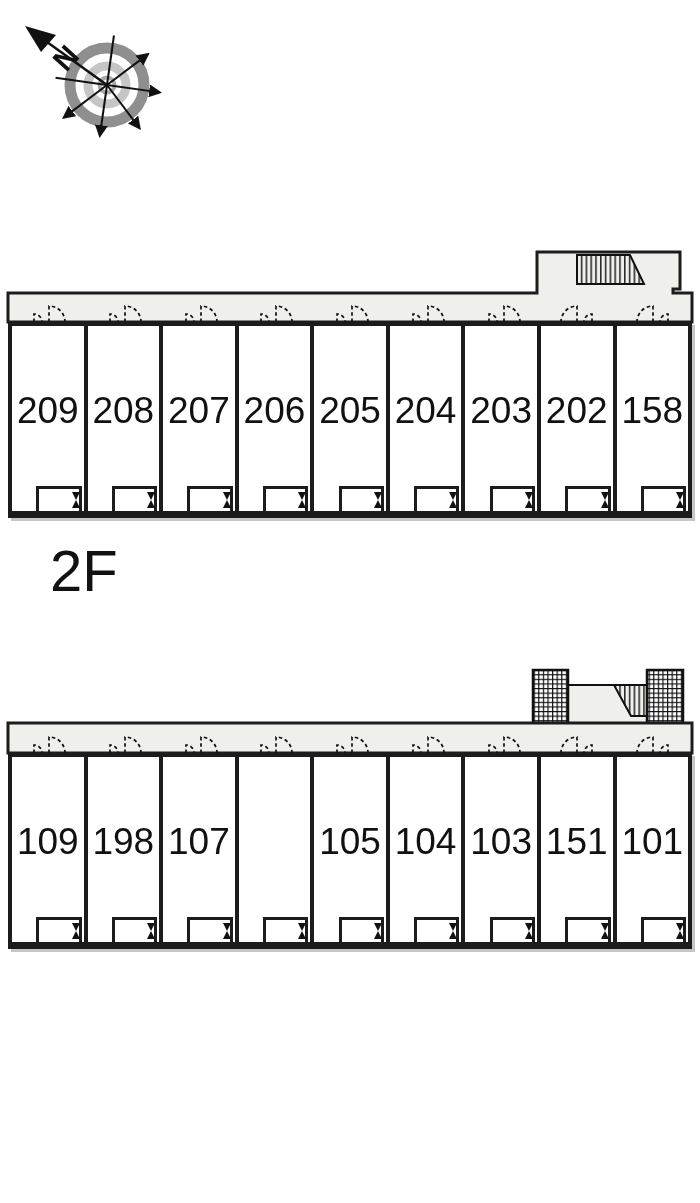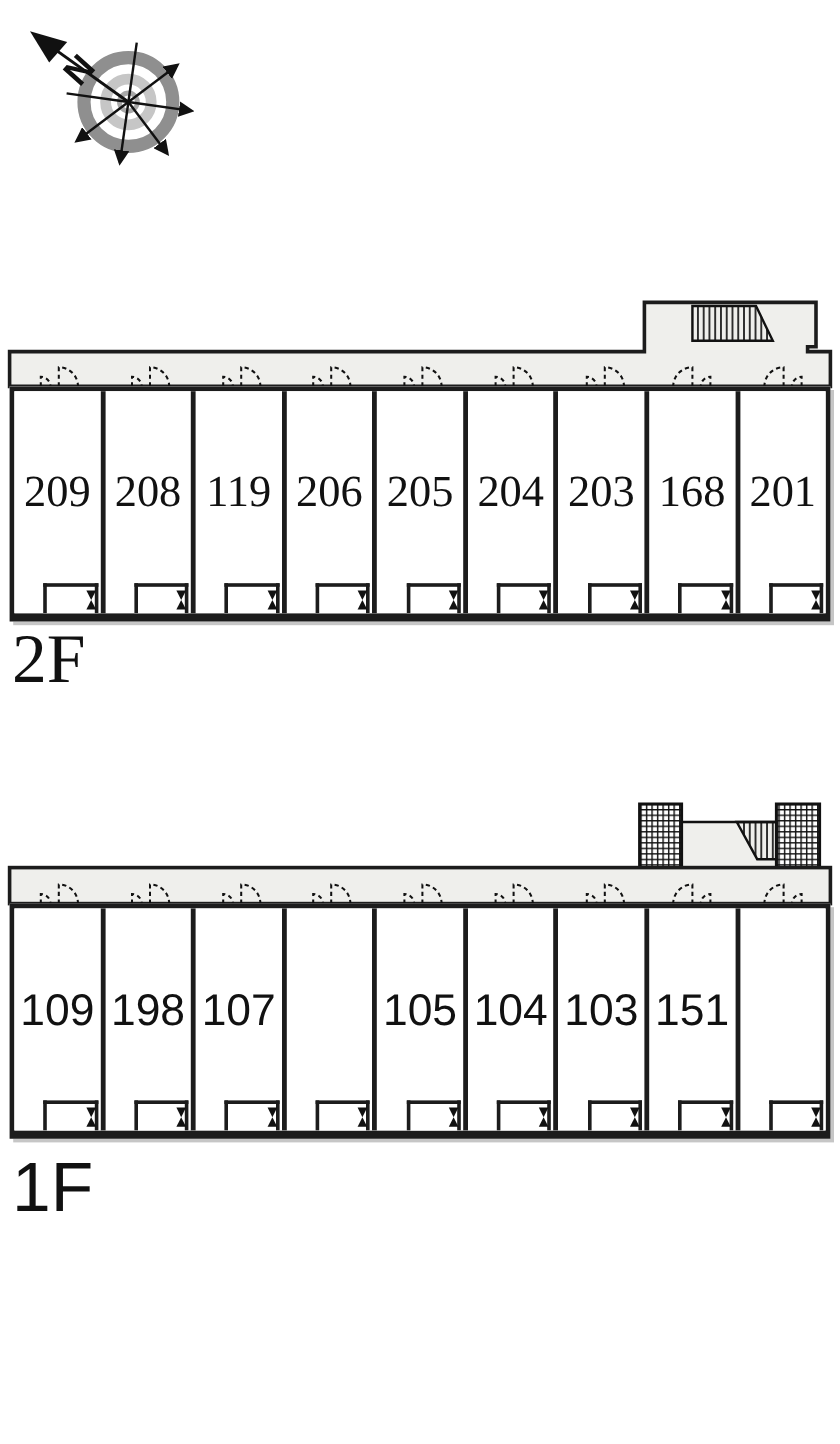--- a/index.html
+++ b/index.html
@@ -1,21 +1,21 @@
 <!DOCTYPE html>
 <html><head>
 <meta charset="utf-8">
 <style>
   html,body{margin:0;padding:0;}
   body{
     width:700px;height:1203px;position:relative;background:#ffffff;
     font-family:"Liberation Sans",sans-serif;overflow:hidden;
   }
   .floor{position:absolute;left:0;width:700px;}
-  #floor-2f{top:248px;height:380px;font-family:Liberation Serif, serif;}
+  #floor-2f{top:248px;height:380px;}
   #floor-1f{top:665px;height:390px;padding-left:30px;}
   .plan-svg{position:absolute;top:0;left:0;display:block;}
 
   
   .units{
     position:absolute;left:8px;width:684px;height:196px;background:#ffffff;
     border:4px solid #1c1c1c;border-bottom-width:7px;box-sizing:border-box;
     display:flex;box-shadow:3px 3px 0 #c6c6c6;
   }
   #floor-2f .units{top:74px;}
@@ -37,21 +37,21 @@
     border-left:4px solid transparent;border-right:4px solid transparent;
     border-top:8px solid #111111;
   }
   .balcony::after{
     content:"";position:absolute;right:-1px;top:50%;width:0;height:0;
     border-left:4px solid transparent;border-right:4px solid transparent;
     border-bottom:8px solid #111111;
   }
 
   .floor-label{position:absolute;left:10px;font-size:58px;color:#111111;line-height:1;}
-  #floor-2f .floor-label{top:272px;}
+  #floor-2f .floor-label{top:294px;margin-left:40px;}
   #floor-1f .floor-label{top:296px;}
 
   #compass{position:absolute;top:15px;left:12px;}
   #shared-defs{position:absolute;width:0;height:0;}
 </style>
 </head>
 <body>
 
 <svg id="shared-defs" aria-hidden="true">
   <defs>
@@ -113,45 +113,45 @@
   <div class="units">
     <div class="cell">
         <span class="num">209</span>
         <div class="balcony"></div>
       </div>
     <div class="cell">
         <span class="num">208</span>
         <div class="balcony"></div>
       </div>
     <div class="cell">
-        <span class="num">119</span>
+        <span class="num">207</span>
         <div class="balcony"></div>
       </div>
     <div class="cell">
         <span class="num">206</span>
         <div class="balcony"></div>
       </div>
     <div class="cell">
         <span class="num">205</span>
         <div class="balcony"></div>
       </div>
     <div class="cell">
         <span class="num">204</span>
         <div class="balcony"></div>
       </div>
     <div class="cell">
         <span class="num">203</span>
         <div class="balcony"></div>
       </div>
     <div class="cell">
-        <span class="num">168</span>
-        <div class="balcony"></div>
-      </div>
-    <div class="cell">
-        <span class="num">201</span>
+        <span class="num">202</span>
+        <div class="balcony"></div>
+      </div>
+    <div class="cell">
+        <span class="num">158</span>
         <div class="balcony"></div>
       </div>
   </div>
 
   <div class="floor-label">2F</div>
 </div>
 
 <div class="floor" id="floor-1f">
   <svg class="plan-svg" width="700" height="122" viewBox="0 0 700 122">
     <path d="M568,20 H647 V58 H568 Z" fill="#efefec" stroke="#111111" stroke-width="2"></path>
@@ -198,18 +198,18 @@
       </div>
     <div class="cell">
         <span class="num">103</span>
         <div class="balcony"></div>
       </div>
     <div class="cell">
         <span class="num">151</span>
         <div class="balcony"></div>
       </div>
     <div class="cell">
+        <span class="num">101</span>
         <div class="balcony"></div>
       </div>
   </div>
 
-  <div class="floor-label">1F</div>
 </div>
 
 </body></html>

